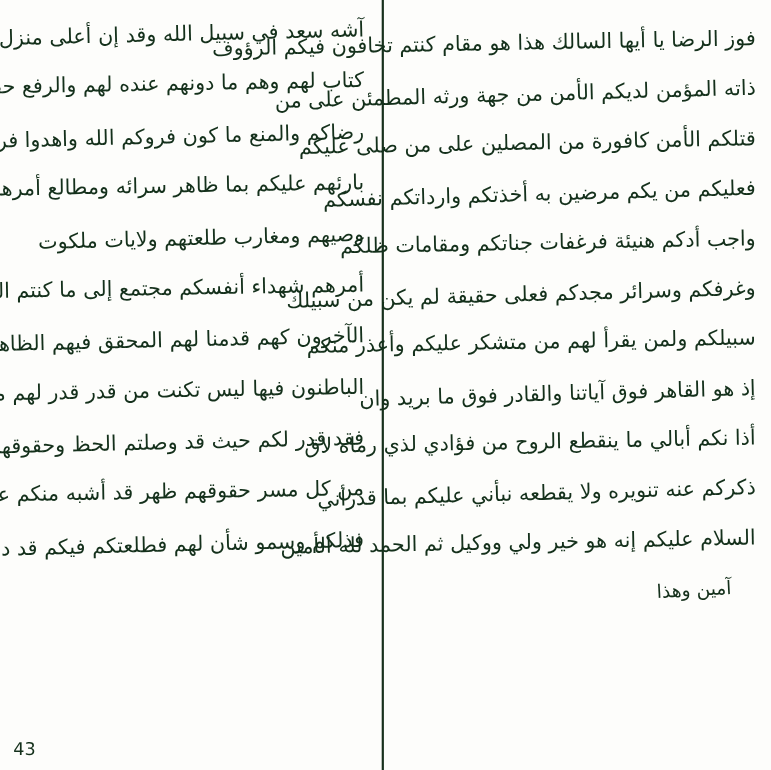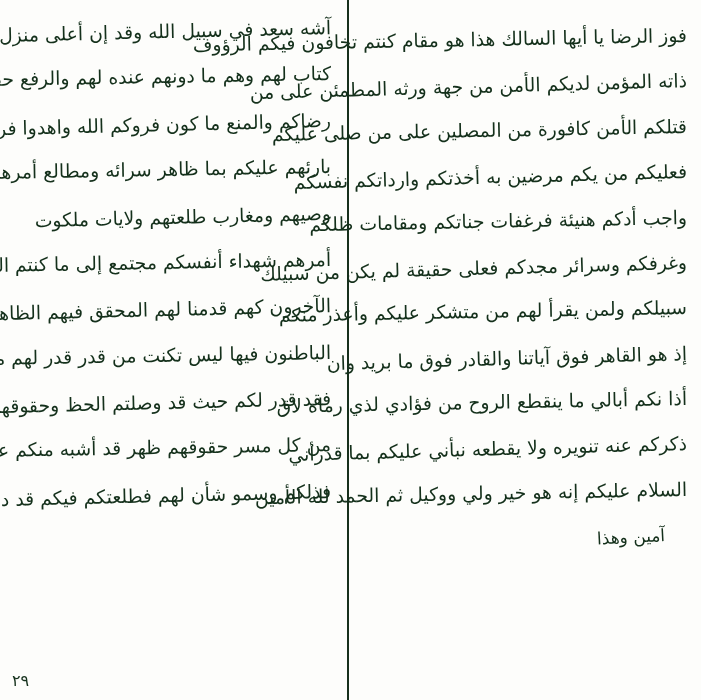--- a/index.html
+++ b/index.html
@@ -112,15 +112,15 @@
     <div class="line">بارئهم عليكم بما ظاهر سرائه ومطالع أمرهم شرف</div>
     <div class="line">وصيهم ومغارب طلعتهم ولايات ملكوت</div>
     <div class="line">أمرهم شهداء أنفسكم مجتمع إلى ما كنتم الأولون وهم</div>
     <div class="line">الآخرون كهم قدمنا لهم المحقق فيهم الظاهرون وهم</div>
     <div class="line">الباطنون فيها ليس تكنت من قدر قدر لهم مشدا</div>
     <div class="line">فقد قدر لكم حيث قد وصلتم الحظ وحقوقهم أنتم</div>
     <div class="line">من كل مسر حقوقهم ظهر قد أشبه منكم علوا والسلام</div>
     <div class="line">فذلكم وسمو شأن لهم فطلعتكم فيكم قد دونت</div>
   </div>
 
-  <div id="page-number">٢٩</div>
+  <div id="page-number">43</div>
 
 </div>
 
 </body></html>

